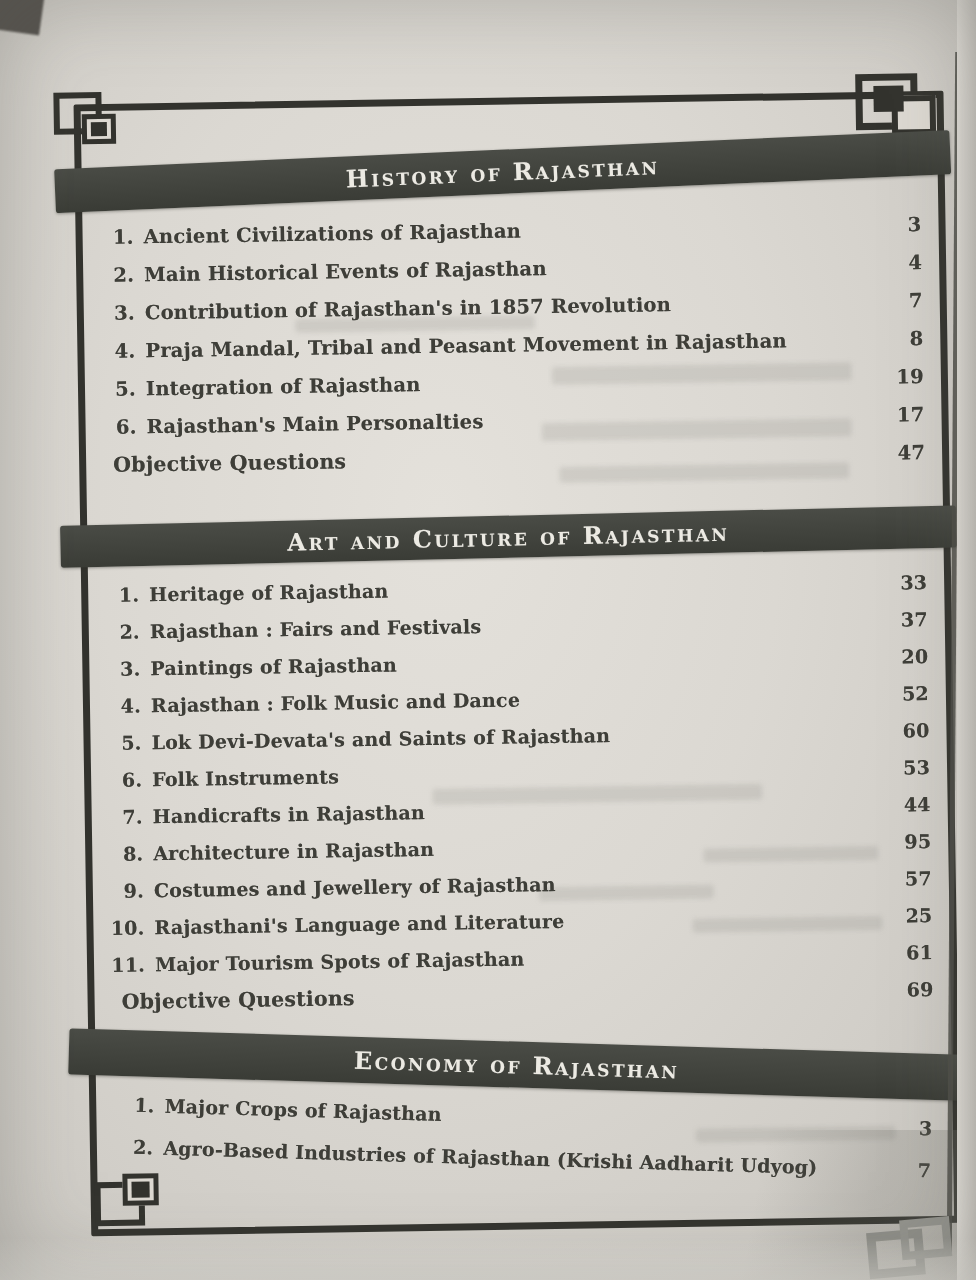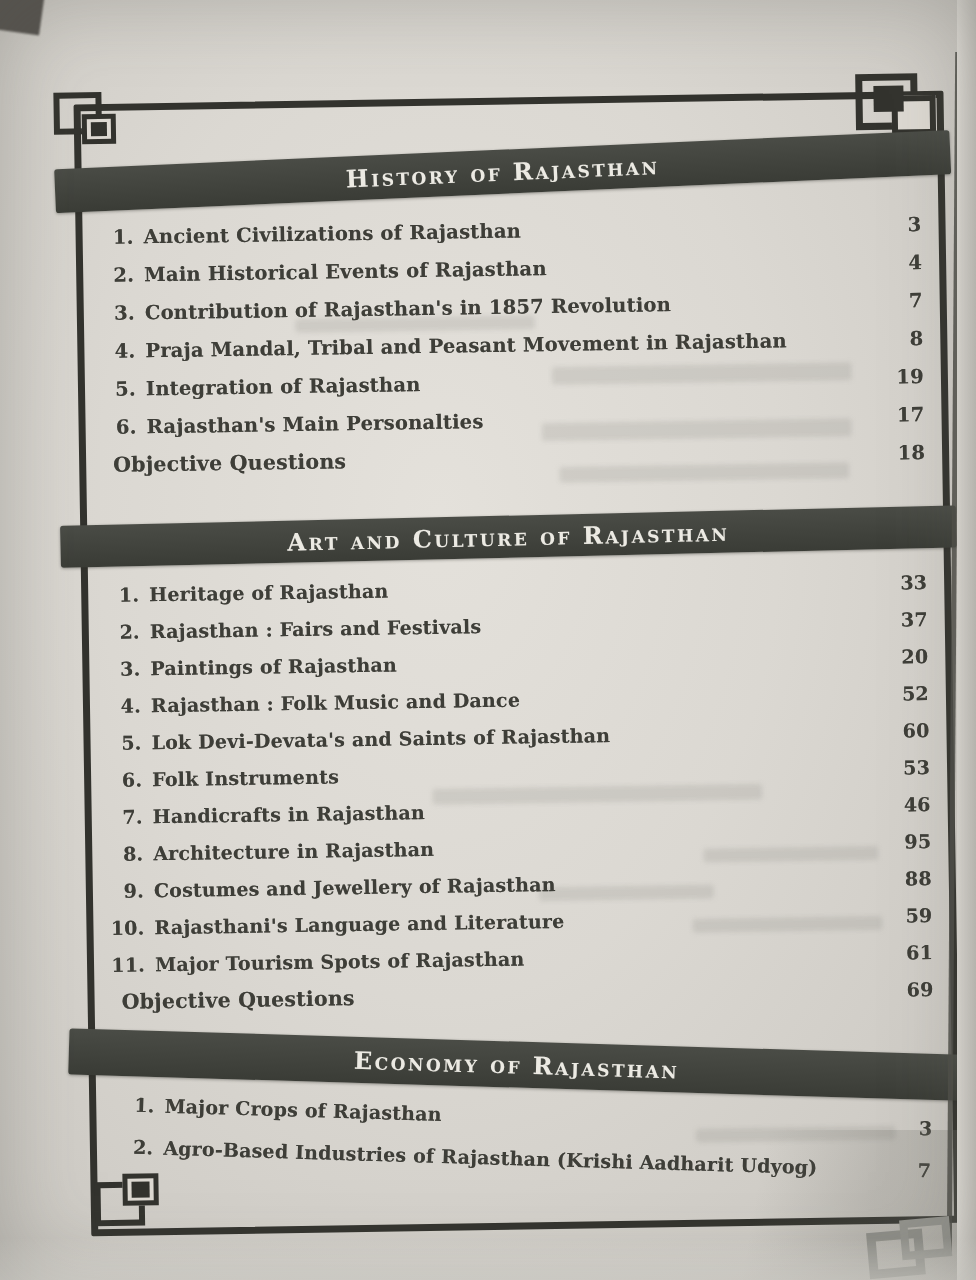--- a/index.html
+++ b/index.html
@@ -150,21 +150,21 @@
           <span class="label">Integration of Rajasthan</span>
           <span class="page">19</span>
         </div>
         <div class="toc-row">
           <span class="num">6.</span>
           <span class="label">Rajasthan's Main Personalties</span>
           <span class="page">17</span>
         </div>
         <div class="toc-row footer-row">
           <span class="label">Objective Questions</span>
-          <span class="page">18</span>
+          <span class="page">47</span>
         </div>
       </div>
 
     <div class="band band-1">
       <span class="title">Art and Culture of Rajasthan</span>
     </div>
     <div class="toc-list list-1">
         <div class="toc-row">
           <span class="num">1.</span>
           <span class="label">Heritage of Rajasthan</span>
@@ -191,36 +191,36 @@
           <span class="page">60</span>
         </div>
         <div class="toc-row">
           <span class="num">6.</span>
           <span class="label">Folk Instruments</span>
           <span class="page">53</span>
         </div>
         <div class="toc-row">
           <span class="num">7.</span>
           <span class="label">Handicrafts in Rajasthan</span>
-          <span class="page">46</span>
+          <span class="page">44</span>
         </div>
         <div class="toc-row">
           <span class="num">8.</span>
           <span class="label">Architecture in Rajasthan</span>
           <span class="page">95</span>
         </div>
         <div class="toc-row">
           <span class="num">9.</span>
           <span class="label">Costumes and Jewellery of Rajasthan</span>
-          <span class="page">88</span>
+          <span class="page">57</span>
         </div>
         <div class="toc-row">
           <span class="num">10.</span>
           <span class="label">Rajasthani's Language and Literature</span>
-          <span class="page">59</span>
+          <span class="page">25</span>
         </div>
         <div class="toc-row">
           <span class="num">11.</span>
           <span class="label">Major Tourism Spots of Rajasthan</span>
           <span class="page">61</span>
         </div>
         <div class="toc-row footer-row">
           <span class="label">Objective Questions</span>
           <span class="page">69</span>
         </div>

